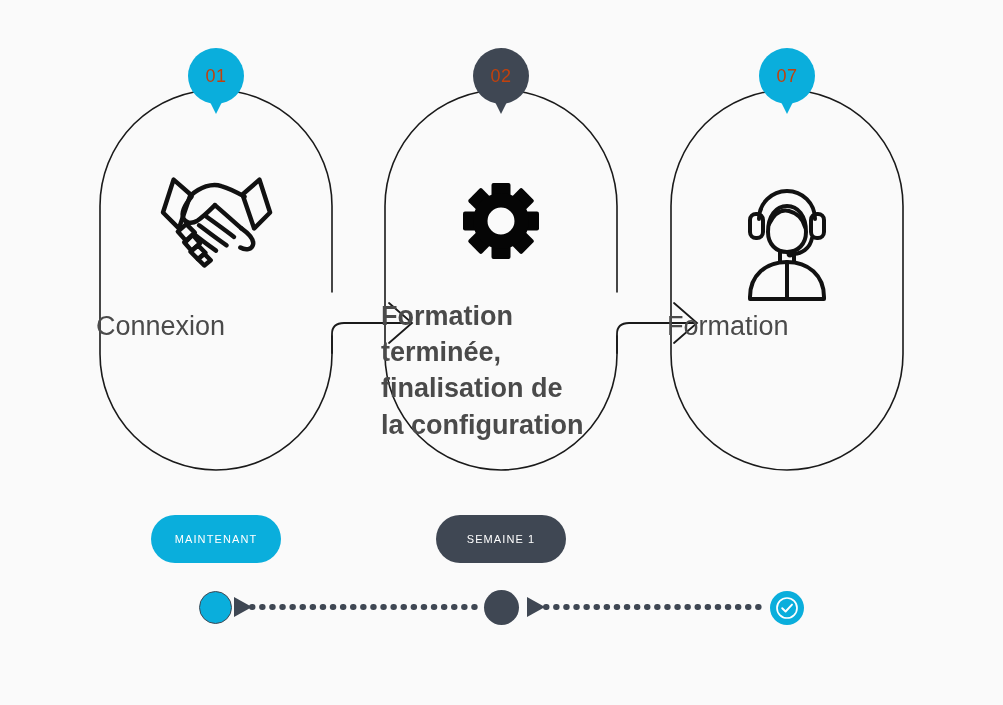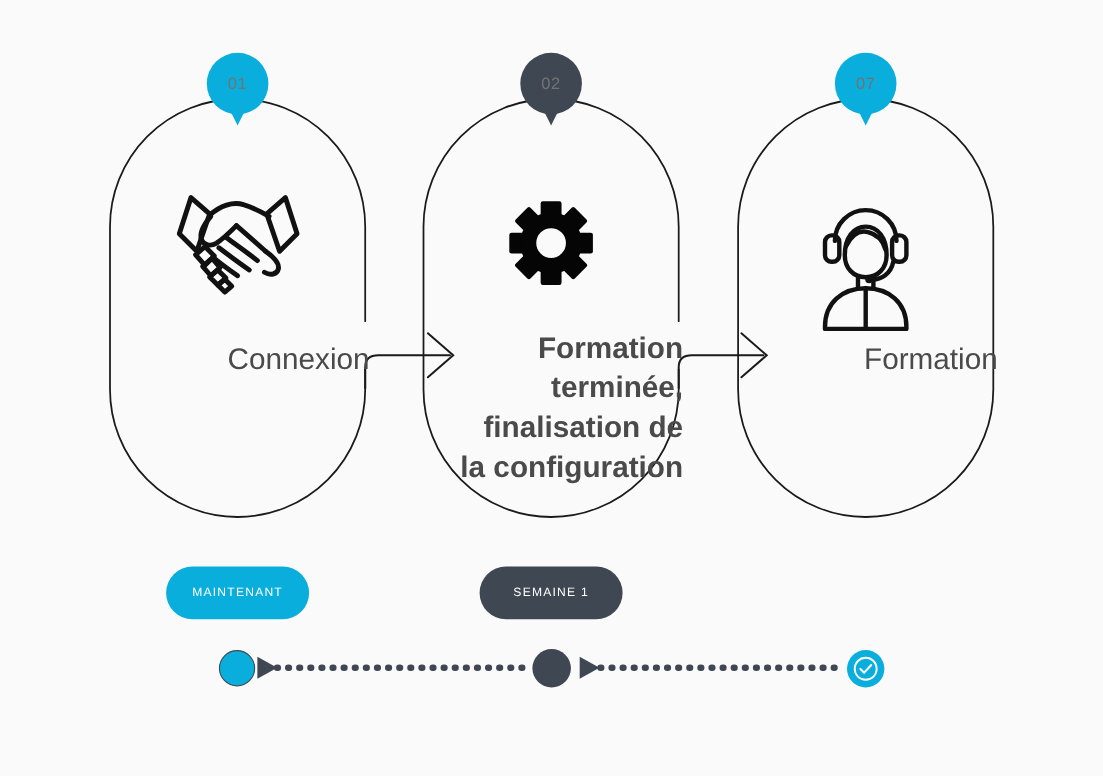--- a/index.html
+++ b/index.html
@@ -53,30 +53,30 @@
     width: 0;
     height: 0;
     transform: translateX(-50%);
     border-left: 14px solid transparent;
     border-right: 14px solid transparent;
     border-top: 28px solid currentColor;
   }
   .pin .pin-num {
     position: relative;
     z-index: 2;
-    color: #737373;
-    font-size: 15px;
+    color: #c2410c;
+    font-size: 18px;
     letter-spacing: 0.5px;
     line-height: 1;
   }
 
   
   .step-title {
     position: absolute;
-    text-align: right;
+    text-align: left;
     color: #4a4a4a;
     font-size: 27px;
     line-height: 1.34;
     font-weight: 400;
     white-space: pre-line;
   }
 
   
   .pill {
     position: absolute;

